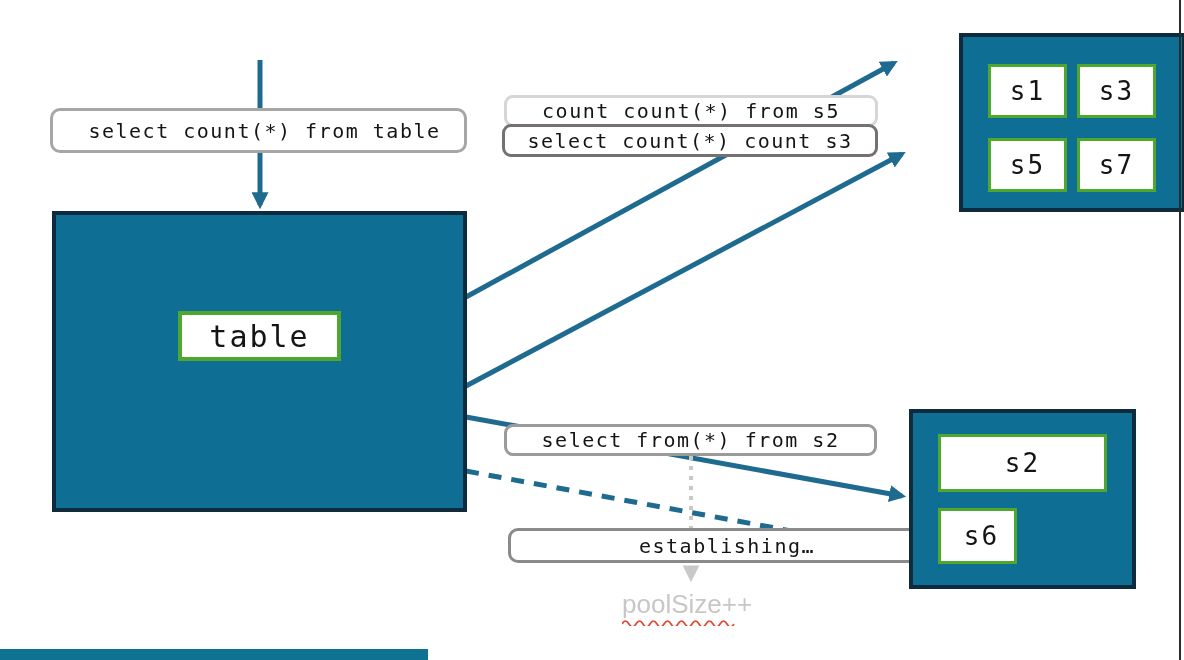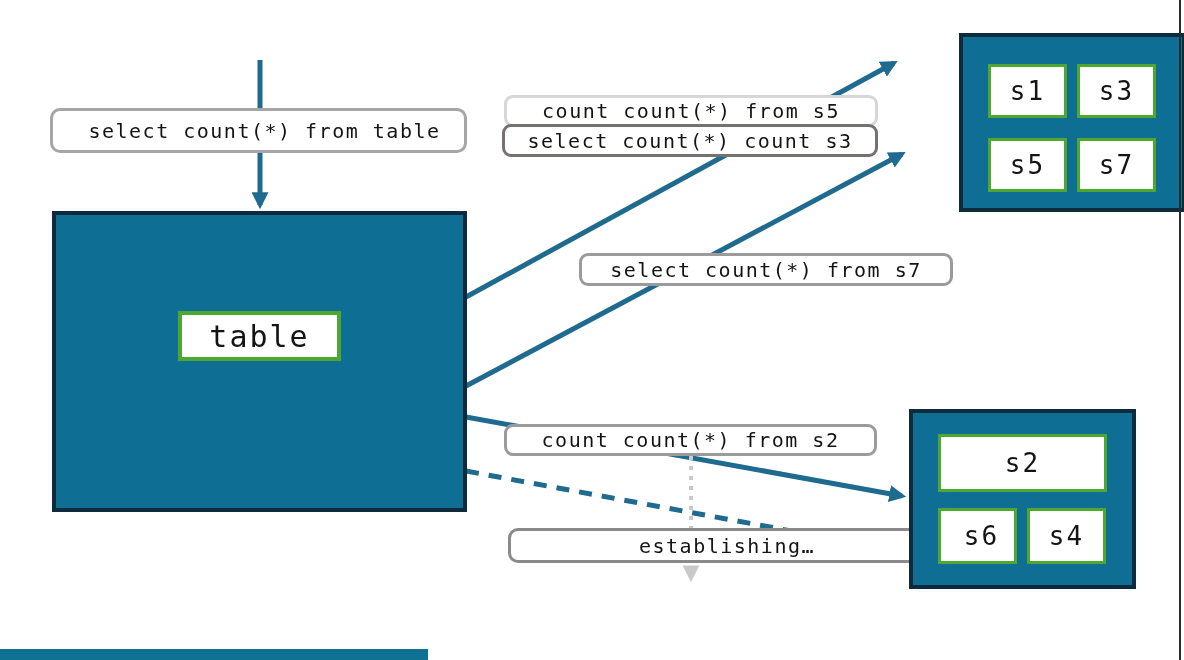--- a/index.html
+++ b/index.html
@@ -75,38 +75,42 @@
     <line x1="466" y1="297" x2="894" y2="63" stroke="#1e6b8f" stroke-width="5" marker-end="url(#mTeal)"></line>
     <line x1="466" y1="386" x2="902" y2="154" stroke="#1e6b8f" stroke-width="5" marker-end="url(#mTeal)"></line>
     <line x1="466" y1="417" x2="902" y2="496" stroke="#1e6b8f" stroke-width="5" marker-end="url(#mTeal)"></line>
     <line x1="466" y1="471" x2="900" y2="551" stroke="#1e6b8f" stroke-width="5" stroke-dasharray="13 10" marker-end="url(#mTeal)"></line>
     <line x1="691" y1="456" x2="691" y2="578" stroke="#c9c9c9" stroke-width="4" stroke-dasharray="4 6" marker-end="url(#mGray)"></line>
   </svg>
 
   <div id="q-table" class="qlabel">select count(*) from table</div>
   <div id="q-s5" class="qlabel">count count(*) from s5</div>
   <div id="q-s3" class="qlabel">select count(*) count s3</div>
-  <div id="q-s7" class="qlabel">select count(*) from s7</div>
-  <div id="q-s2" class="qlabel">count count(*) from s2</div>
+  <div id="q-s2" class="qlabel">select from(*) from s2</div>
   <div id="q-est" class="qlabel">establishing…</div>
 
   <div id="table-box" class="teal-box">
     <div id="table-label" class="node">table</div>
   </div>
 
   <div id="shard-top" class="teal-box">
     <div id="sh-s1" class="node shard">s1</div>
     <div id="sh-s3" class="node shard">s3</div>
     <div id="sh-s5" class="node shard">s5</div>
     <div id="sh-s7" class="node shard">s7</div>
   </div>
 
   <div id="shard-bottom" class="teal-box">
     <div id="sh-s2" class="node shard">s2</div>
     <div id="sh-s6" class="node shard">s6</div>
-    <div id="sh-s4" class="node shard">s4</div>
   </div>
 
+  <div id="pool-size">
+    <span>poolSize++</span>
+    <svg width="116" height="7" viewBox="0 0 116 7">
+      <path d="M0 5 q 3.5 -6 7 0 t 7 0 t 7 0 t 7 0 t 7 0 t 7 0 t 7 0 t 7 0 t 7 0 t 7 0 t 7 0 t 7 0 t 7 0 t 7 0 t 7 0 t 7 0" fill="none" stroke="#e0442e" stroke-width="1.6"></path>
+    </svg>
+  </div>
 
   <div id="right-edge-line"></div>
   <div id="progress-bar"></div>
 
 </div>
 
 </body></html>

